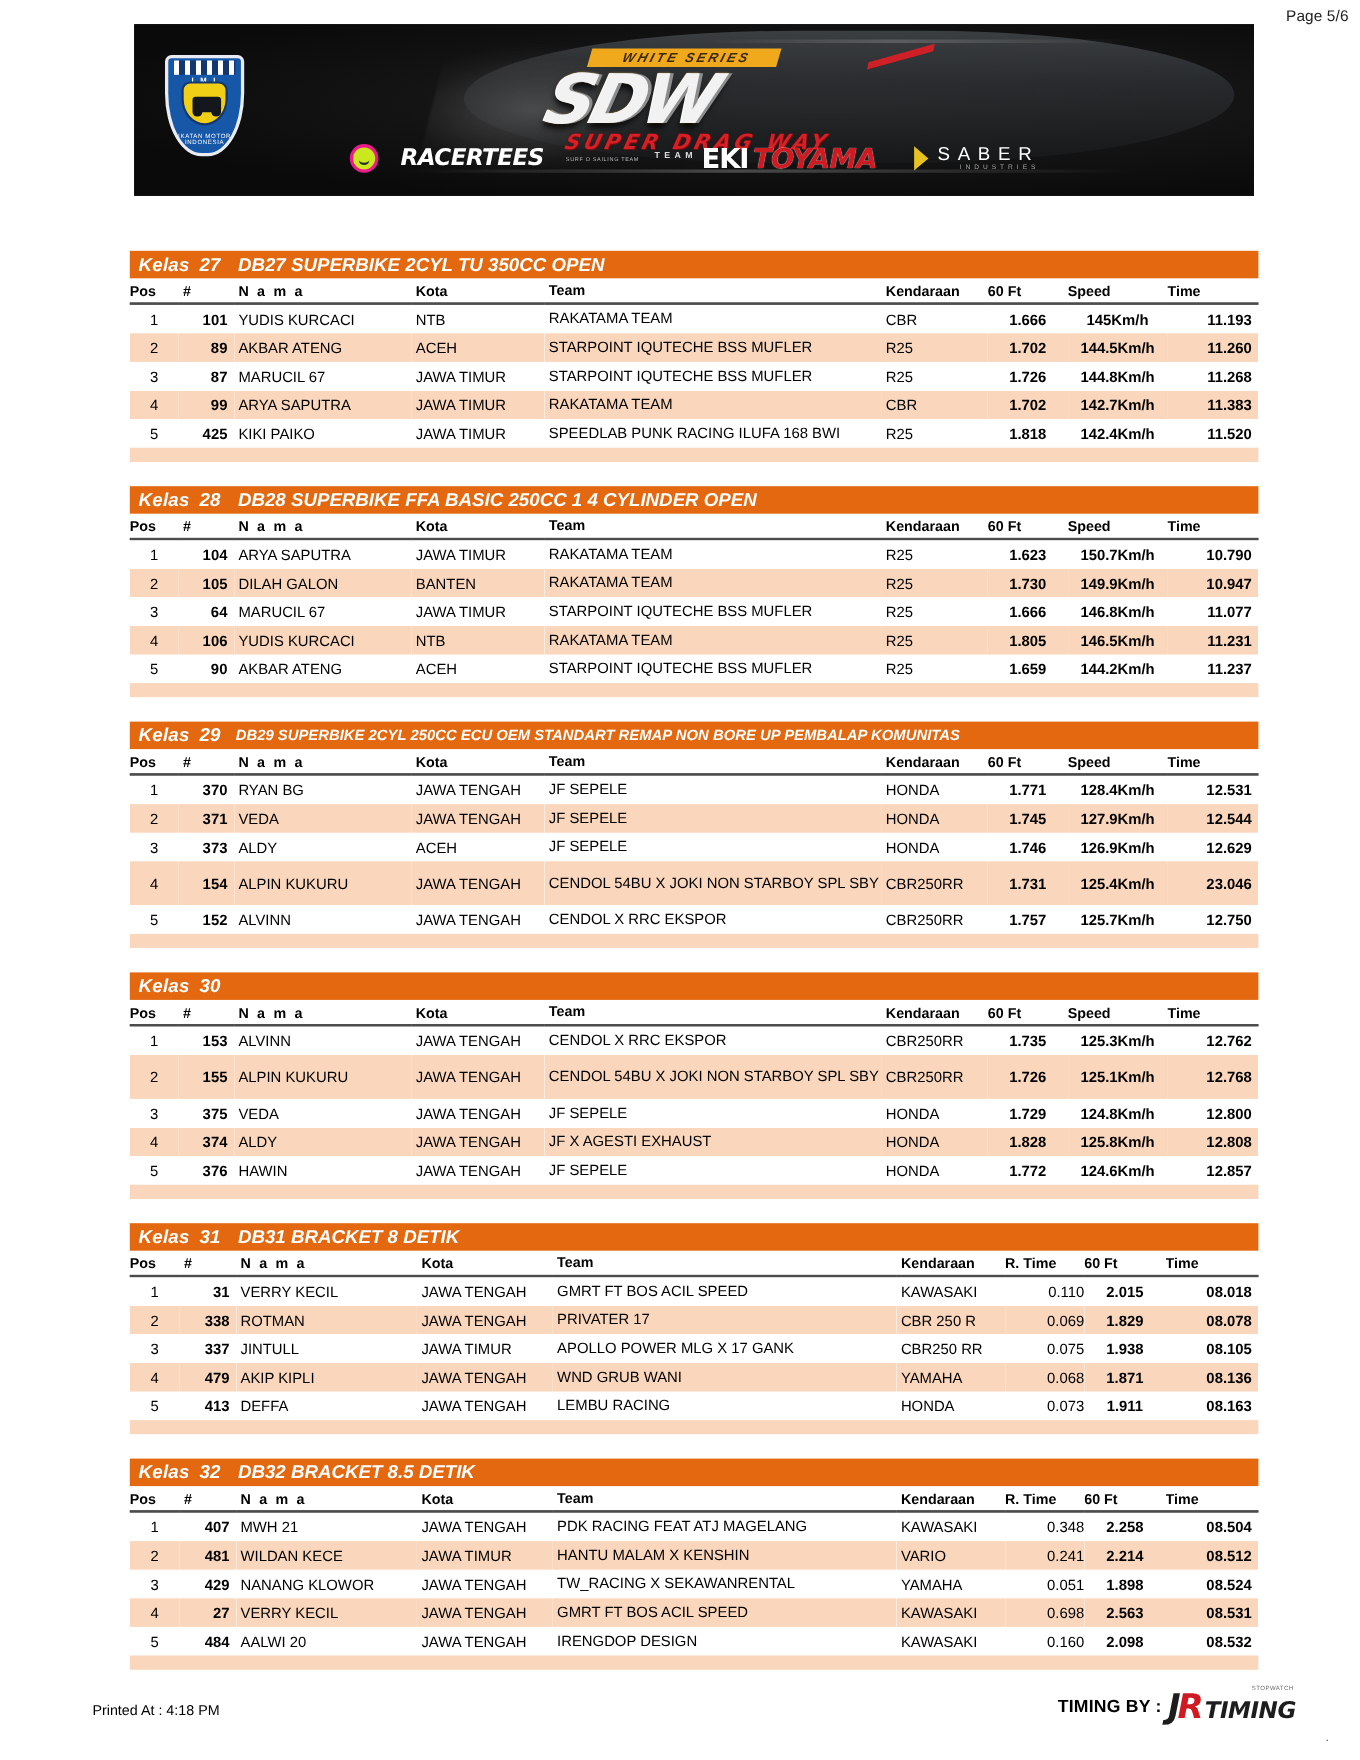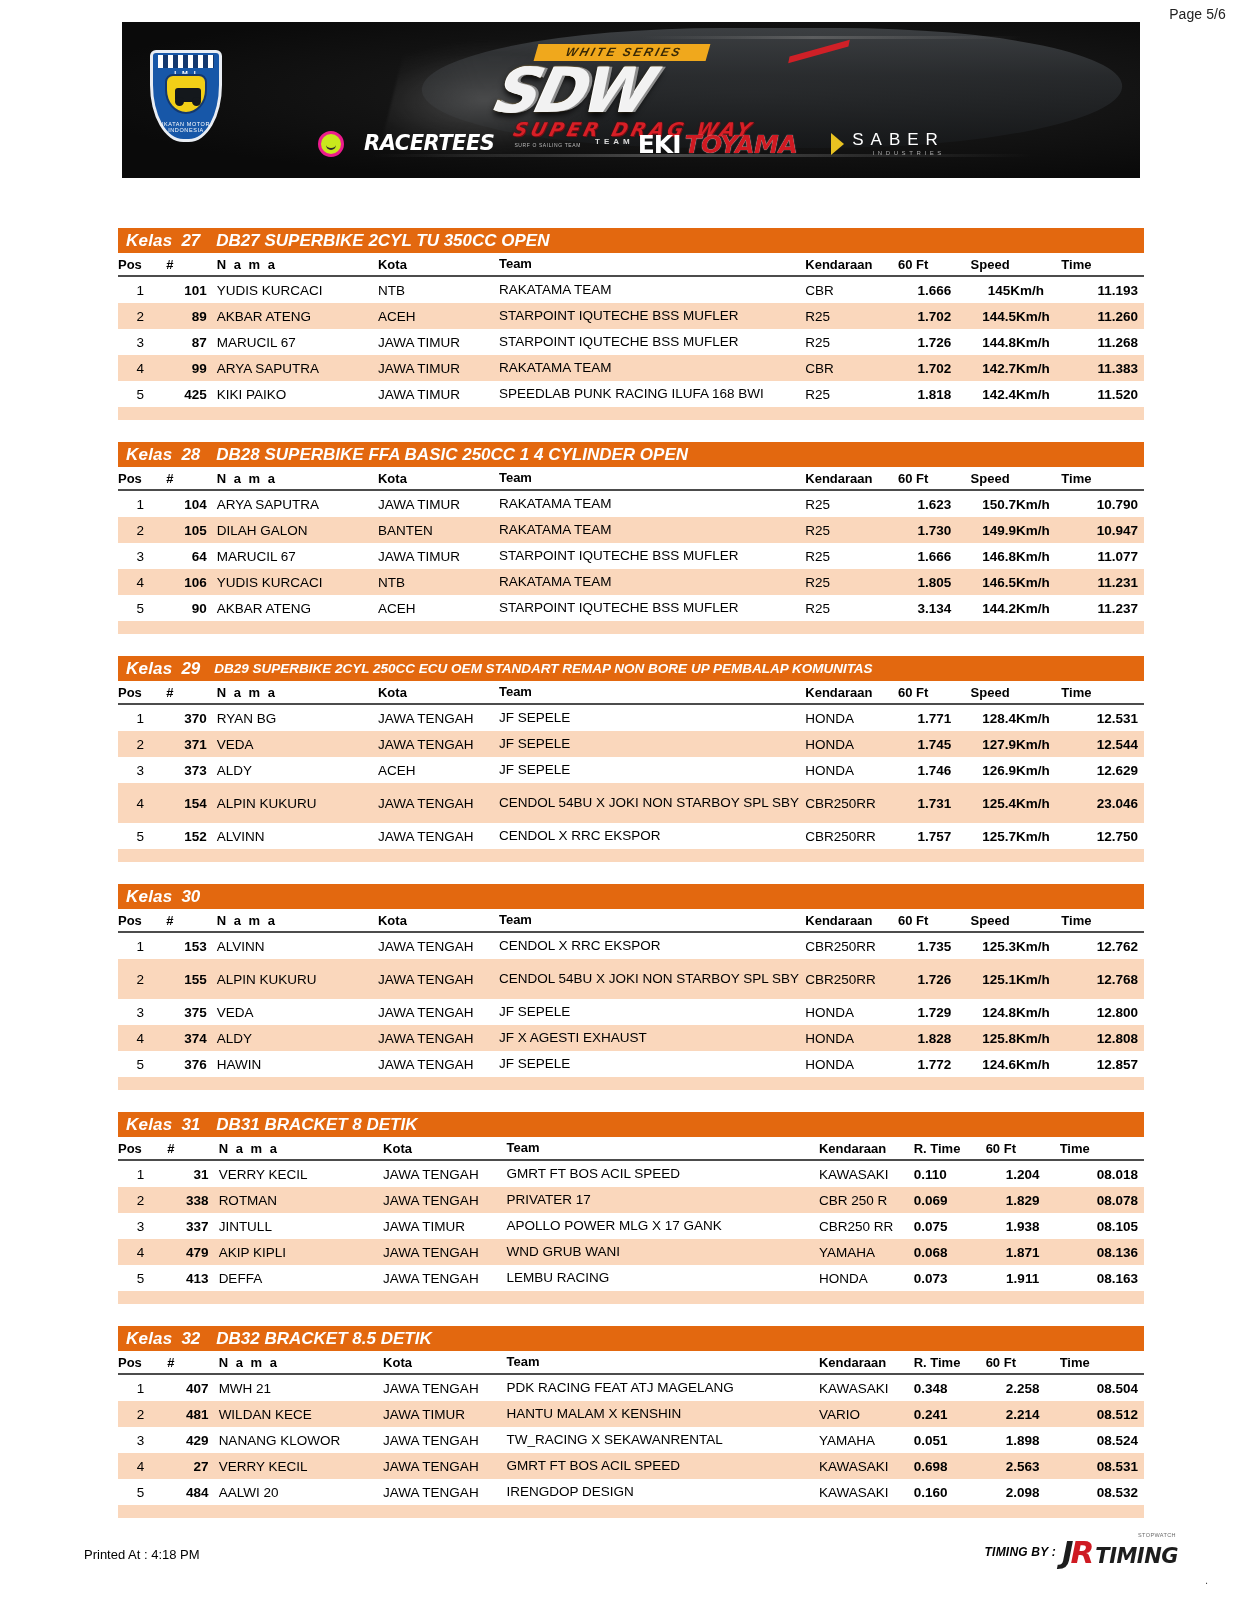--- a/index.html
+++ b/index.html
@@ -335,21 +335,21 @@
   tr.row-alt td { background: #fad7bc; }
   tr.row-tall td { height: 40px; }
 
   
   .c-pos   { width: 44px;  text-align: center; }
   .c-num   { width: 40px;  text-align: right; font-weight: bold; padding-right: 6px !important; }
   .c-name  { width: 156px; text-align: left; }
   .c-kota  { width: 116px; text-align: left; }
   .c-team  { width: 300px; text-align: left; white-space: normal !important; line-height: 1.12; }
   .c-kend  { width: 92px;  text-align: left; }
-  .c-rtime { width: 70px;  text-align: left; font-weight: bold; }
+  .c-rtime { width: 70px;  text-align: right; font-weight: normal; }
   .c-60ft  { width: 72px;  text-align: center; font-weight: bold; }
   .c-speed { width: 90px;  text-align: center; font-weight: bold; }
   .c-time  { width: 76px;  text-align: right; font-weight: bold; padding-right: 6px !important; }
 
   th.c-num { text-align: left; padding-left: 4px !important; }
   th.c-pos { text-align: center; }
   th.c-rtime, th.c-60ft, th.c-speed { text-align: center; }
   th.c-time { text-align: right; padding-right: 6px !important; }
 
   .c-name, .c-kota, .c-team, .c-kend { padding-left: 4px !important; }
@@ -370,21 +370,21 @@
   }
   .timing {
     position: absolute;
     right: 58px;
     bottom: 30px;
     display: flex;
     align-items: center;
     gap: 6px;
   }
   .timing .tb-label {
-    font-size: 12px; font-weight: bold; letter-spacing: .2px; font-style: italic;
+    font-size: 16px; font-weight: bold; letter-spacing: .2px;
   }
   .timing .jr {
     display: flex; align-items: baseline;
     position: relative;
   }
   .timing .jr .j {
     font-size: 31px; font-weight: bold; font-style: italic;
     color: #1d1d1d;
     font-family: "DejaVu Sans", sans-serif;
     letter-spacing: -3px;
@@ -610,21 +610,21 @@
               <td class="c-speed">146.5Km/h</td>
               <td class="c-time">11.231</td>
             </tr>
             <tr class="">
               <td class="c-pos">5</td>
               <td class="c-num">90</td>
               <td class="c-name">AKBAR ATENG</td>
               <td class="c-kota">ACEH</td>
               <td class="c-team">STARPOINT IQUTECHE BSS MUFLER</td>
               <td class="c-kend">R25</td>
-              <td class="c-60ft">3.134</td>
+              <td class="c-60ft">1.659</td>
               <td class="c-speed">144.2Km/h</td>
               <td class="c-time">11.237</td>
             </tr>
           </tbody>
         </table>
         <div class="spacer-band"></div>
         <div class="gap-white"></div>
       </div>
       <div class="section">
         <div class="class-bar small">
@@ -809,21 +809,21 @@
           </thead>
           <tbody>
             <tr class="">
               <td class="c-pos">1</td>
               <td class="c-num">31</td>
               <td class="c-name">VERRY KECIL</td>
               <td class="c-kota">JAWA TENGAH</td>
               <td class="c-team">GMRT FT BOS ACIL SPEED</td>
               <td class="c-kend">KAWASAKI</td>
               <td class="c-rtime">0.110</td>
-              <td class="c-60ft">1.204</td>
+              <td class="c-60ft">2.015</td>
               <td class="c-time">08.018</td>
             </tr>
             <tr class="row-alt ">
               <td class="c-pos">2</td>
               <td class="c-num">338</td>
               <td class="c-name">ROTMAN</td>
               <td class="c-kota">JAWA TENGAH</td>
               <td class="c-team">PRIVATER 17</td>
               <td class="c-kend">CBR 250 R</td>
               <td class="c-rtime">0.069</td>

